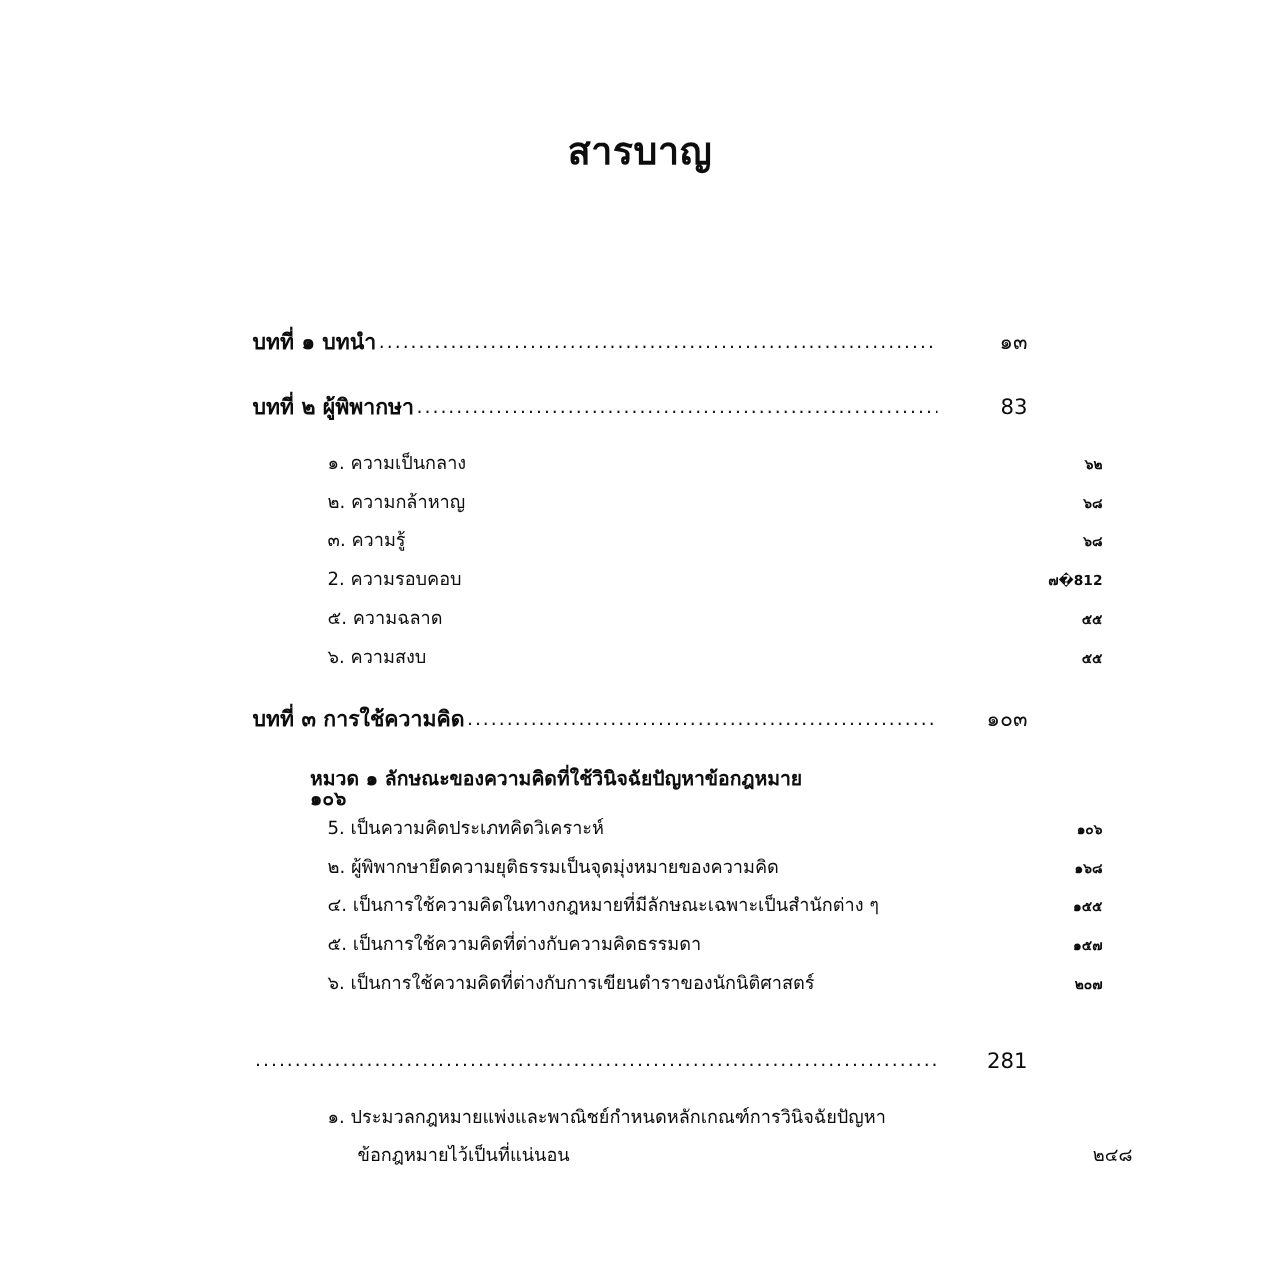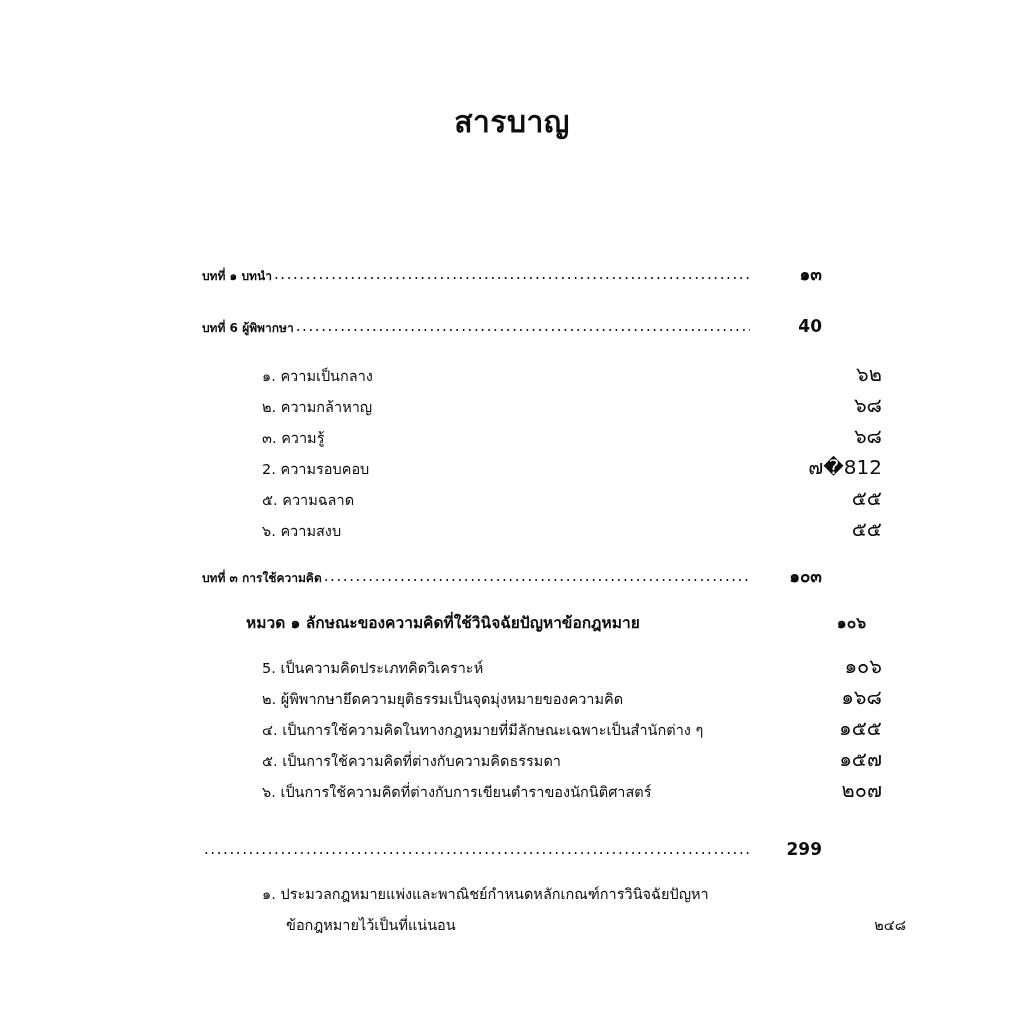--- a/index.html
+++ b/index.html
@@ -44,47 +44,48 @@
     line-height: 1.0;
   }
   
   .row.chapter {
     margin-top: 0;
     margin-bottom: 0;
     height: 38px;
   }
   .row.chapter .left {
     font-weight: 700;
-    font-size: 12px;
+    font-size: 17px;
   }
   .row.chapter .pg {
-    font-weight: 700;
+    font-weight: 400;
     font-size: 17px;
   }
   .row.section {
     height: 34px;
+    flex-direction: column;
   }
   .row.section .left {
     font-weight: 700;
     font-size: 15.5px;
   }
   .row.section .pg {
     font-weight: 700;
     font-size: 15.5px;
   }
   .row.item {
     height: 31px;
   }
   .row.item .left {
     font-weight: 400;
     font-size: 14.5px;
   }
   .row.item .pg {
-    font-weight: 400;
-    font-size: 20px;
+    font-weight: 700;
+    font-size: 11px;
   }
   .row.cont {
     height: 31px;
   }
   .row.cont .left {
     font-weight: 400;
     font-size: 14.5px;
   }
   .row.cont .pg {
     font-weight: 400;
@@ -126,23 +127,23 @@
 <div class="page">
   <div class="doc-title">สารบาญ</div>
   <div class="toc" id="toc-container">
       <div class="row chapter ind-0">
         <span class="left">บทที่ ๑  บทนำ</span>
         <span class="dots">.......................................................................................................................</span>
         <span class="pg">๑๓</span>
       </div>
       <div style="height: 14px;"></div>
       <div class="row chapter ind-0">
-        <span class="left">บทที่ 6  ผู้พิพากษา</span>
-        <span class="dots">.......................................................................................................................</span>
-        <span class="pg">40</span>
+        <span class="left">บทที่ ๒  ผู้พิพากษา</span>
+        <span class="dots">.......................................................................................................................</span>
+        <span class="pg">83</span>
       </div>
       <div style="height: 8px;"></div>
       <div class="row item ind-2">
         <span class="left">๑. ความเป็นกลาง</span>
         <span class="dots empty"></span>
         <span class="pg">๖๒</span>
       </div>
       <div class="row item ind-2">
         <span class="left">๒. ความกล้าหาญ</span>
         <span class="dots empty"></span>
@@ -203,21 +204,21 @@
       </div>
       <div class="row item ind-2">
         <span class="left">๖. เป็นการใช้ความคิดที่ต่างกับการเขียนตำราของนักนิติศาสตร์</span>
         <span class="dots empty"></span>
         <span class="pg">๒๐๗</span>
       </div>
       <div style="height: 12px;"></div>
       <div style="height: 18px;"></div>
       <div class="row chapter ind-0">
         <span class="dots">.......................................................................................................................</span>
-        <span class="pg">299</span>
+        <span class="pg">281</span>
       </div>
       <div style="height: 8px;"></div>
       <div class="row item ind-2">
         <span class="left">๑. ประมวลกฎหมายแพ่งและพาณิชย์กำหนดหลักเกณฑ์การวินิจฉัยปัญหา</span>
         <span class="dots empty"></span>
         <span class="pg"></span>
       </div>
       <div class="row cont ind-3">
         <span class="left">ข้อกฎหมายไว้เป็นที่แน่นอน</span>
         <span class="dots empty"></span>

